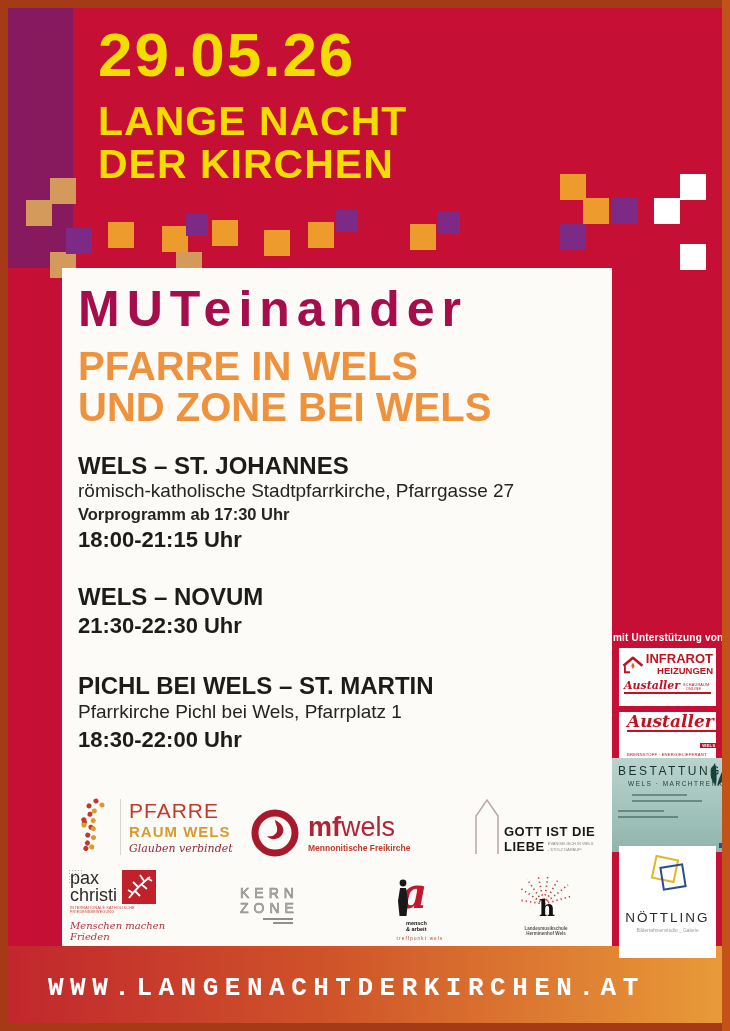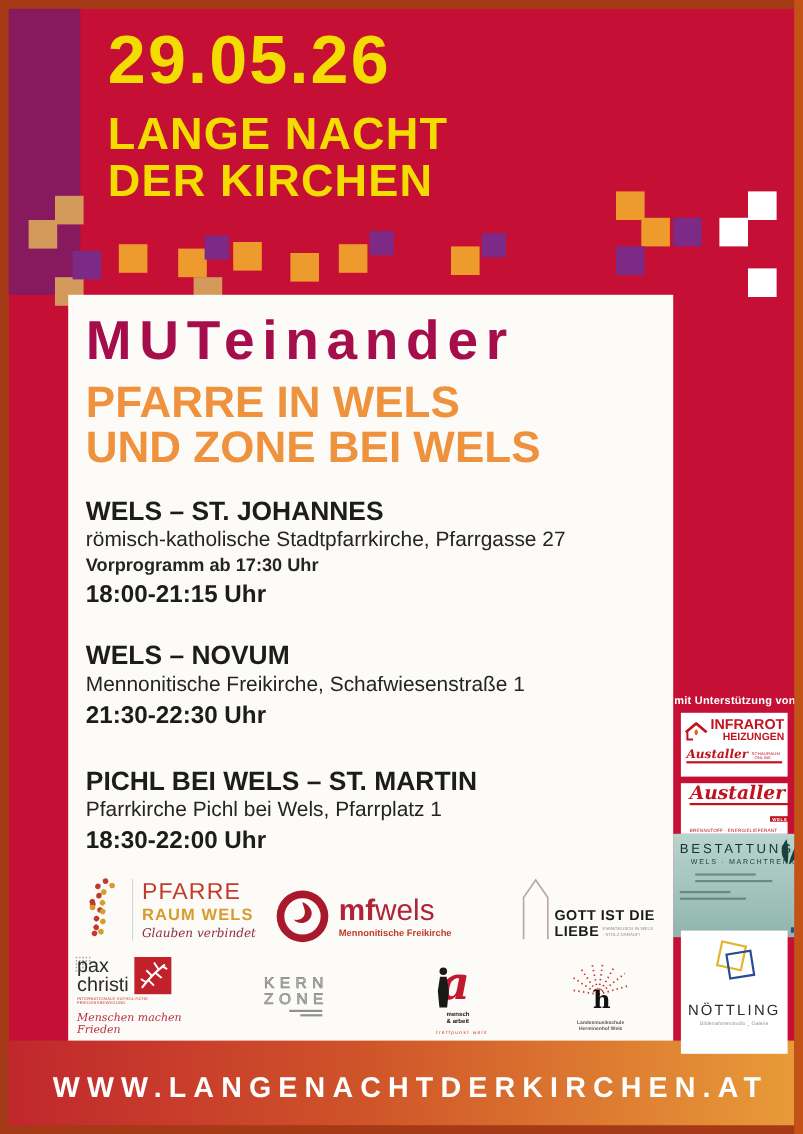--- a/index.html
+++ b/index.html
@@ -100,21 +100,21 @@
   .best-marks i{width:3px;height:5px;display:block;}
   .best-marks i:nth-child(1){background:#2a4d8f;}
   .best-marks i:nth-child(2){background:#c0212b;}
   .best-marks i:nth-child(3){background:#2f9b5e;}
   .sp-noet{left:611px;top:838px;width:97px;height:112px;text-align:center;padding-top:8px;}
   .noet-name{font-size:13.5px;letter-spacing:2px;color:#2b2b2b;margin-top:8px;font-weight:500;}
   .noet-sub{font-size:4.8px;color:#9a9a9a;margin-top:3px;}
   
   .band{position:absolute;left:0;top:938px;width:714px;height:77px;z-index:5;
     background:linear-gradient(90deg,#c1272d 0%,#cf5429 45%,#e89a38 100%);}
-  .band-url{padding:27px 0 0 40px;font-size:26px;font-weight:700;letter-spacing:6.5px;color:#ffffff;white-space:nowrap;}
+  .band-url{padding:27px 0 0 40px;font-size:26px;font-weight:700;letter-spacing:6.5px;color:#ffffff;white-space:nowrap;font-family:Liberation Mono, monospace;}
 </style>
 </head>
 <body>
 
 <div class="poster">
   <div class="purple-block"></div>
   <div id="decor">
       <div class="sq" style="left: 42px; top: 170px; width: 26px; height: 26px; background: rgb(212, 154, 92);"></div>
       <div class="sq" style="left: 18px; top: 192px; width: 26px; height: 26px; background: rgb(212, 154, 92);"></div>
       <div class="sq" style="left: 42px; top: 244px; width: 26px; height: 26px; background: rgb(212, 154, 92);"></div>
@@ -152,21 +152,20 @@
 
       <section class="event">
         <h2 class="ev-title">WELS – ST. JOHANNES</h2>
         <div class="ev-venue">römisch-katholische Stadtpfarrkirche, Pfarrgasse 27</div>
         <div class="ev-note">Vorprogramm ab 17:30 Uhr</div>
         <div class="ev-time">18:00-21:15 Uhr</div>
       </section>
 
       <section class="event">
         <h2 class="ev-title">WELS – NOVUM</h2>
-        <div class="ev-venue">Mennonitische Freikirche, Schafwiesenstraße 1</div>
         <div class="ev-time">21:30-22:30 Uhr</div>
       </section>
 
       <section class="event">
         <h2 class="ev-title">PICHL BEI WELS – ST. MARTIN</h2>
         <div class="ev-venue">Pfarrkirche Pichl bei Wels, Pfarrplatz 1</div>
         <div class="ev-time">18:30-22:00 Uhr</div>
       </section>
     </div>
 

